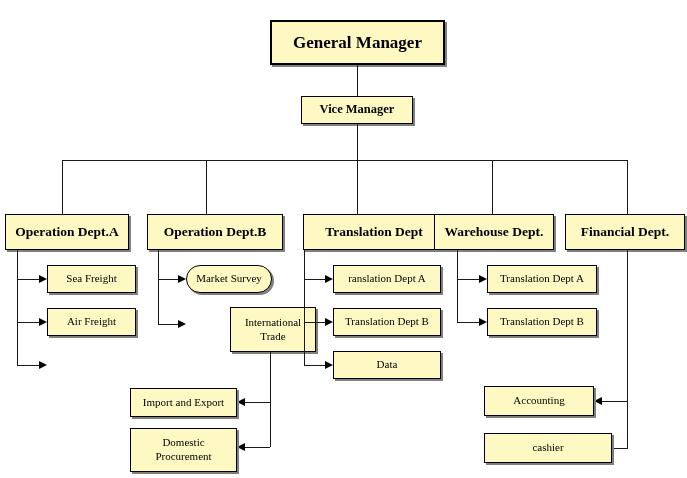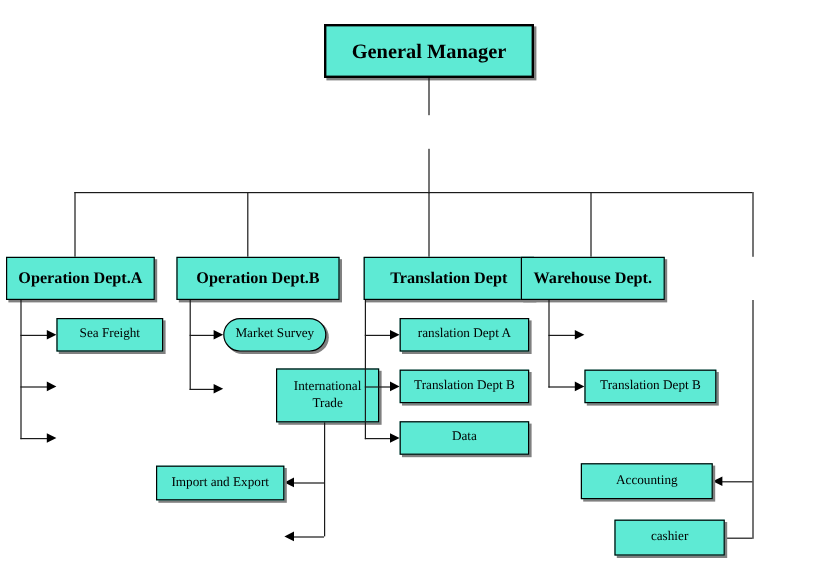--- a/index.html
+++ b/index.html
@@ -13,21 +13,21 @@
     width: 687px;
     height: 478px;
     background: #ffffff;
     font-family: "Liberation Serif", "DejaVu Serif", serif;
     overflow: hidden;
   }
   
   .box {
     position: absolute;
     box-sizing: border-box;
-    background: #5eead4;
+    background: #fef9c3;
     border: 1px solid #000000;
     display: flex;
     align-items: center;
     justify-content: center;
     text-align: center;
     color: #000000;
     line-height: 1.25;
   }
   .box.shadowed {
     box-shadow: 2px 2px 0 #808080;
@@ -89,48 +89,51 @@
 </style>
 </head>
 <body>
 
 <div id="chart-root">
 
   <div class="box box-top shadowed" style="left:270px; top:20px; width:175px; height:45px;">General Manager</div>
 
   <div class="vline" style="left:357px; top:65px; height:31px;"></div>
 
+  <div class="box box-vice shadowed" style="left:301px; top:96px; width:112px; height:28px;">Vice Manager</div>
 
   <div class="vline" style="left:357px; top:124px; height:37px;"></div>
 
   <div class="hline" style="left:62px; top:160px; width:565px;"></div>
 
   <div class="vline" style="left:62px; top:160px; height:54px;"></div>
   <div class="vline" style="left:206px; top:160px; height:54px;"></div>
   <div class="vline" style="left:357px; top:160px; height:54px;"></div>
   <div class="vline" style="left:492px; top:160px; height:54px;"></div>
   <div class="vline" style="left:627px; top:160px; height:54px;"></div>
 
   <div class="box box-dept shadowed" style="left:147px; top:214px; width:136px; height:36px;">Operation Dept.B</div>
 
   <div class="box box-dept shadowed" style="left:5px; top:214px; width:124px; height:36px;">Operation Dept.A</div>
 
   <div class="box box-dept shadowed" style="left:303px; top:214px; width:142px; height:36px;">Translation Dept</div>
 
   <div class="box box-dept shadowed" style="left:434px; top:214px; width:120px; height:36px;">Warehouse Dept.</div>
 
+  <div class="box box-dept shadowed" style="left:565px; top:214px; width:120px; height:36px;">Financial Dept.</div>
 
   <div class="vline" style="left:17px; top:250px; height:116px;"></div>
 
   <div class="hline" style="left:17px; top:279px; width:23px;"></div>
   <div class="arrow-right" style="left:39px; top:274.5px;"></div>
   <div class="box box-leaf shadowed" style="left:47px; top:265px; width:89px; height:28px;">Sea Freight</div>
 
   <div class="hline" style="left:17px; top:322px; width:23px;"></div>
   <div class="arrow-right" style="left:39px; top:317.5px;"></div>
+  <div class="box box-leaf shadowed" style="left:47px; top:308px; width:89px; height:28px;">Air Freight</div>
 
   <div class="hline" style="left:17px; top:365px; width:23px;"></div>
   <div class="arrow-right" style="left:39px; top:360.5px;"></div>
 
   <div class="vline" style="left:158px; top:250px; height:75px;"></div>
 
   <div class="hline" style="left:158px; top:279px; width:21px;"></div>
   <div class="arrow-right" style="left:178px; top:274.5px;"></div>
   <div class="box box-leaf shadowed" style="left:186px; top:265px; width:86px; height:28px;border-radius:14px;">Market Survey</div>
 
@@ -144,47 +147,54 @@
   </div>
 
   <div class="vline" style="left:270px; top:352px; height:95px;"></div>
 
   <div class="hline" style="left:244px; top:402px; width:26px;"></div>
   <div class="arrow-left" style="left:237px; top:397.5px;"></div>
   <div class="box box-leaf shadowed" style="left:130px; top:388px; width:107px; height:29px;">Import and Export</div>
 
   <div class="hline" style="left:244px; top:447px; width:26px;"></div>
   <div class="arrow-left" style="left:237px; top:442.5px;"></div>
+  <div class="box box-leaf shadowed" style="left:130px; top:428px; width:107px; height:44px;">
+    <span class="two-line">
+      <span>Domestic</span>
+      <span>Procurement</span>
+    </span>
+  </div>
 
   <div class="vline" style="left:304px; top:250px; height:116px;"></div>
 
   <div class="hline" style="left:304px; top:279px; width:22px;"></div>
   <div class="arrow-right" style="left:325px; top:274.5px;"></div>
   <div class="box box-leaf shadowed" style="left:333px; top:265px; width:108px; height:28px;text-align:center;">ranslation Dept A</div>
 
   <div class="hline" style="left:304px; top:322px; width:22px;"></div>
   <div class="arrow-right" style="left:325px; top:317.5px;"></div>
   <div class="box box-leaf shadowed" style="left:333px; top:308px; width:108px; height:28px;">Translation Dept B</div>
 
   <div class="hline" style="left:304px; top:365px; width:22px;"></div>
   <div class="arrow-right" style="left:325px; top:360.5px;"></div>
   <div class="box box-leaf shadowed" style="left:333px; top:351px; width:108px; height:28px;">Data</div>
 
   <div class="vline" style="left:457px; top:250px; height:73px;"></div>
 
   <div class="hline" style="left:457px; top:279px; width:23px;"></div>
   <div class="arrow-right" style="left:479px; top:274.5px;"></div>
+  <div class="box box-leaf shadowed" style="left:487px; top:265px; width:110px; height:28px;">Translation Dept A</div>
 
   <div class="hline" style="left:457px; top:322px; width:23px;"></div>
   <div class="arrow-right" style="left:479px; top:317.5px;"></div>
   <div class="box box-leaf shadowed" style="left:487px; top:308px; width:110px; height:28px;">Translation Dept B</div>
 
   <div class="vline" style="left:627px; top:250px; height:199px;"></div>
 
   <div class="hline" style="left:601px; top:401px; width:26px;"></div>
   <div class="arrow-left" style="left:594px; top:396.5px;"></div>
   <div class="box box-leaf shadowed" style="left:484px; top:386px; width:110px; height:30px;">Accounting</div>
 
   <div class="hline" style="left:601px; top:448px; width:26px;"></div>
   <div class="arrow-left" style="left:594px; top:443.5px;"></div>
-  <div class="box box-leaf shadowed" style="left:512px; top:433px; width:92px; height:30px;">cashier</div>
+  <div class="box box-leaf shadowed" style="left:484px; top:433px; width:128px; height:30px;">cashier</div>
 
 </div>
 
 </body></html>

